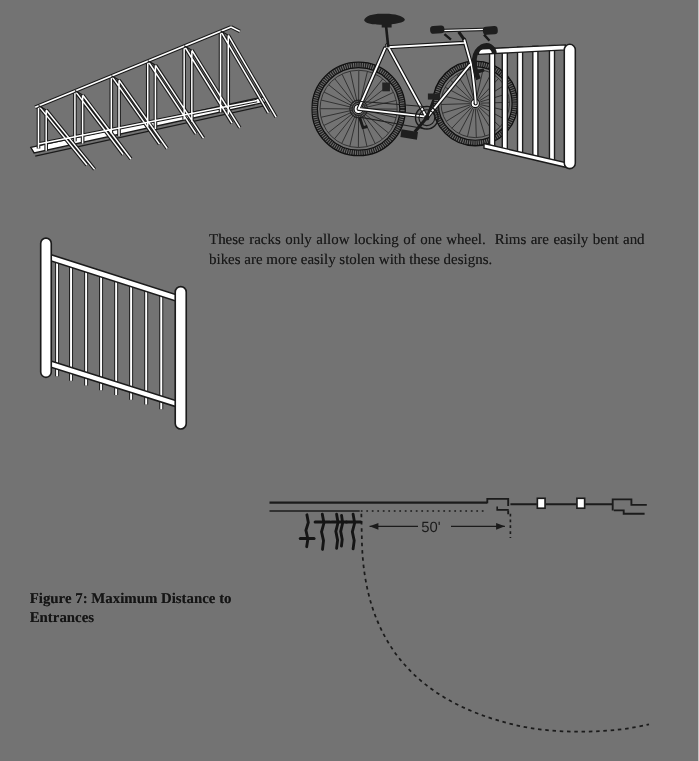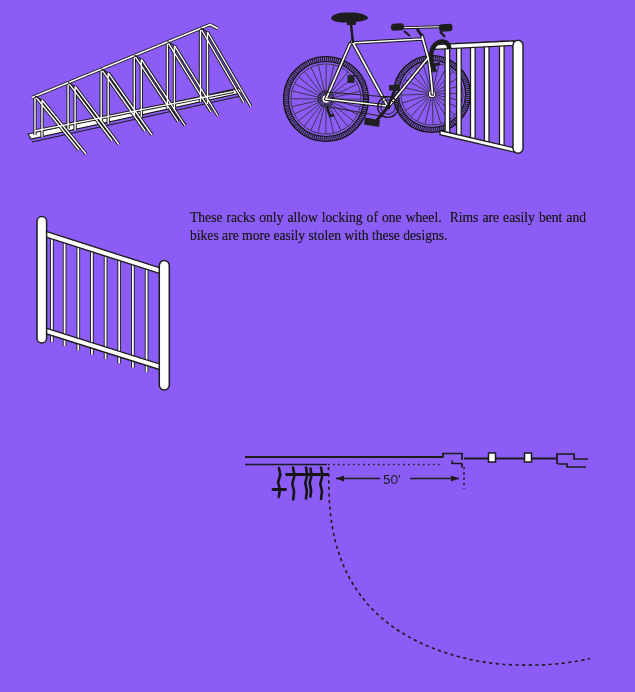--- a/index.html
+++ b/index.html
@@ -1,16 +1,16 @@
 <!DOCTYPE html>
 <html><head>
 <meta charset="utf-8">
 <style>
 html,body{margin:0;padding:0;background:#fff;}
-#page{position:relative;width:635px;height:692px;background:#8b5cf6;overflow:hidden;
+#page{position:relative;width:635px;height:692px;background:#737373;overflow:hidden;
       font-family:"Liberation Serif",serif;color:#111;}
 .abs{position:absolute;}
 #para{left:190px;top:209px;width:396px;font-size:13.6px;line-height:17.6px;
       text-align:justify;color:#1a1a1a;text-shadow:0 0 .35px rgba(20,20,20,.65);}
 #figlabel{left:27px;top:535px;font-weight:bold;font-size:13.5px;line-height:17px;color:#151515;text-shadow:0 0 .35px rgba(20,20,20,.6);}
 </style>
 </head>
 <body>
 <div id="page">
 <svg class="abs" style="left:20px;top:10px" width="235" height="150" viewBox="0 0 235 150">
@@ -137,13 +137,14 @@
     <path d="M53,27.5 l1.5,8 l-2.2,8 l1.8,8 l-0.9,8"></path>
     <path d="M46.5,34.5 H60" stroke-width="2.8"></path>
     <path d="M66,27.5 l1.3,7.5 l-2,8 l1.6,8 l-0.9,7.5"></path>
     <path d="M70.5,28.5 l1,7 l-1.8,7.5 l1.4,7.5 l-0.7,6"></path>
     <path d="M61.5,34.5 H75" stroke-width="2.8"></path>
     <path d="M81,27.5 l1.4,8 l-2.1,8 l1.7,8 l-1,7.5"></path>
     <path d="M75,34.5 H88" stroke-width="2.8"></path>
   </g>
   <text x="143" y="44" font-family="Liberation Sans, sans-serif" font-size="13.5" fill="#1b1b1b">50'</text>
 </svg>
+<div class="abs" id="figlabel">Figure 7: Maximum Distance to<br>Entrances</div>
 </div>
 
 </body></html>

